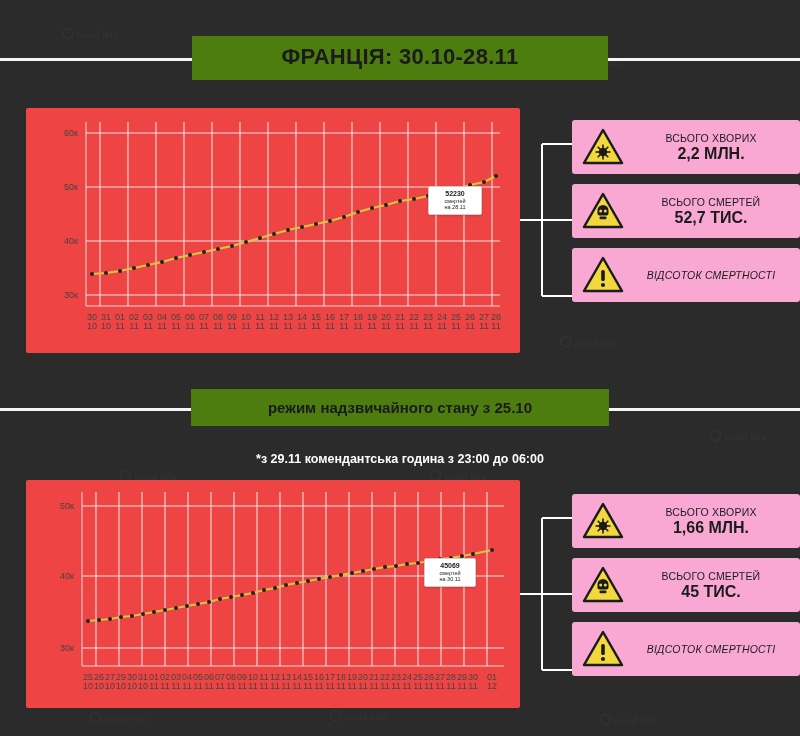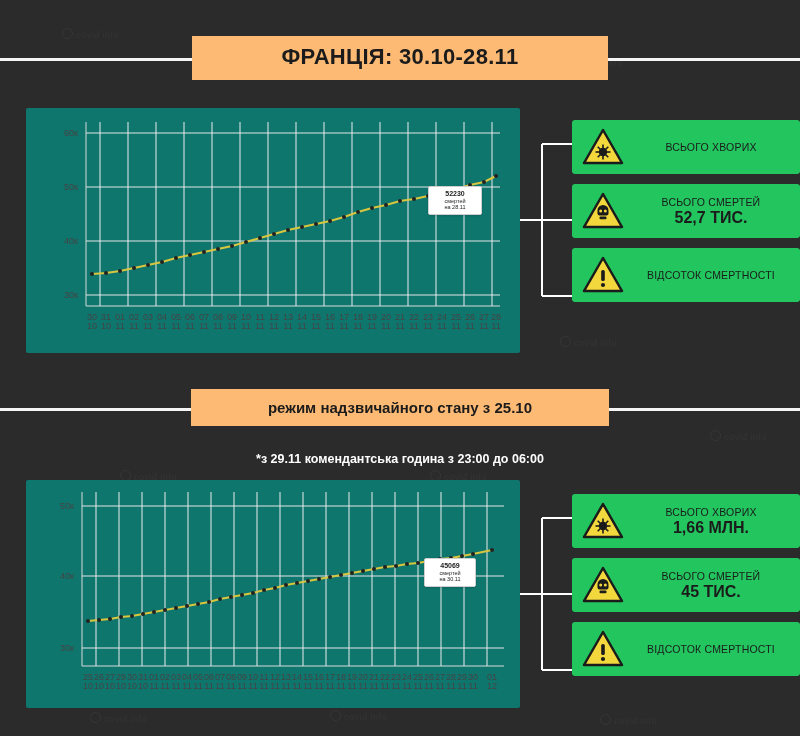--- a/index.html
+++ b/index.html
@@ -26,60 +26,60 @@
 
   .section { position: relative; z-index: 1; }
 
   
   .banner-wrap { display: flex; justify-content: center; position: relative; }
   .rule {
     position: absolute; left: 0; right: 0; top: 50%;
     height: 3px; background: #f5f5f5;
   }
   .banner {
-    position: relative; background: #fdba74; color: #1b1b1b;
+    position: relative; background: #4d7c0f; color: #1b1b1b;
     padding: 8px 34px 10px; text-align: center; min-width: 420px;
   }
   .banner h1 {
     margin: 0; font-size: 22px; font-weight: bold; letter-spacing: .3px;
   }
   .banner h2 {
     margin: 2px 0 0; font-size: 15px; font-weight: bold;
   }
   .note {
     text-align: center; font-size: 12.5px; font-weight: bold;
     color: #ffffff; margin-top: 26px;
   }
 
   
   .row { display: flex; align-items: flex-start; }
   .card {
-    background: #0f766e; border-radius: 2px;
+    background: #ef4444; border-radius: 2px;
     position: relative;
   }
   .chart-area { position: relative; }
   .chart-area svg { display: block; }
   .callout {
     position: absolute; background: #ffffff;
     border: 1px solid #cfcfcf; border-radius: 2px;
     padding: 3px 5px; text-align: center; line-height: 1.15;
     color: #222; box-shadow: 0 1px 2px rgba(0,0,0,.15);
   }
   .callout .big { font-size: 7px; font-weight: bold; }
   .callout .small { font-size: 5.5px; }
 
   
   .stats { position: relative; }
   .stat {
     display: flex; align-items: center; gap: 12px;
-    background: #22c55e; color: #1b1b1b;
+    background: #f9a8d4; color: #1b1b1b;
     border-radius: 3px; padding: 8px 14px 8px 10px;
     margin-bottom: 10px; width: 228px;
   }
-  .stat:last-child { margin-bottom: 4px; }
+  .stat:last-child { margin-bottom: 4px; font-style: italic; }
   .stat .txt { flex: 1; text-align: center; }
   .stat .lbl { font-size: 10.5px; letter-spacing: .2px; }
   .stat .val { font-size: 16px; font-weight: bold; margin-top: 1px; }
   .tri {
     width: 42px; height: 38px; flex: 0 0 42px;
     position: relative;
   }
   .tri svg { display: block; }
 
   .connector { position: absolute; pointer-events: none; }
@@ -281,20 +281,21 @@
               <circle r="4.2" fill="#1b1b1b" stroke="none"></circle>
               <line x1="-7.5" y1="0" x2="7.5" y2="0"></line>
               <line x1="0" y1="-7.5" x2="0" y2="7.5"></line>
               <line x1="-5.3" y1="-5.3" x2="5.3" y2="5.3"></line>
               <line x1="5.3" y1="-5.3" x2="-5.3" y2="5.3"></line>
             </g>
           </svg>
         </div>
         <div class="txt">
           <div class="lbl">ВСЬОГО ХВОРИХ</div>
+          <div class="val">2,2 МЛН.</div>
         </div>
       </div>
 
       <div class="stat">
         <div class="tri">
           <svg width="42" height="38" viewBox="0 0 42 38">
             <path d="M21 2 L40 35 H2 Z" fill="#f2d83c" stroke="#1b1b1b" stroke-width="2.5" stroke-linejoin="round"></path>
             <g transform="translate(21,23)" fill="#1b1b1b">
               <path d="M-5.5,-4.5 a5.5,5.5 0 0 1 11,0 v3 a2,2 0 0 1 -2,2 h-7 a2,2 0 0 1 -2,-2 z"></path>
               <rect x="-3.5" y="1.6" width="7" height="2.6" rx="1"></rect>

